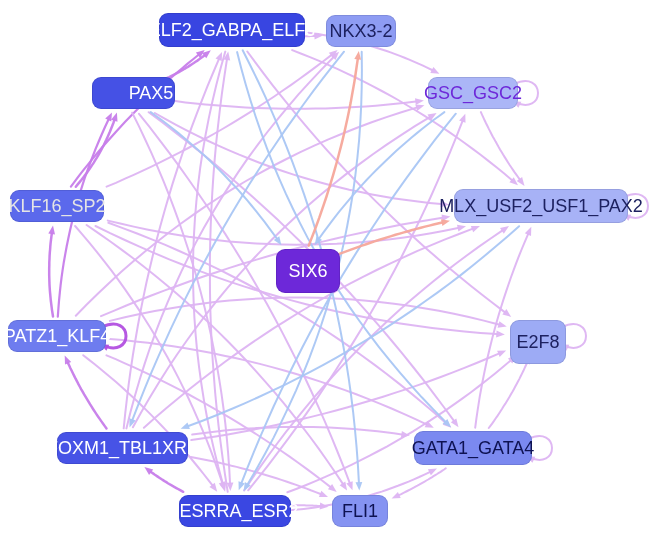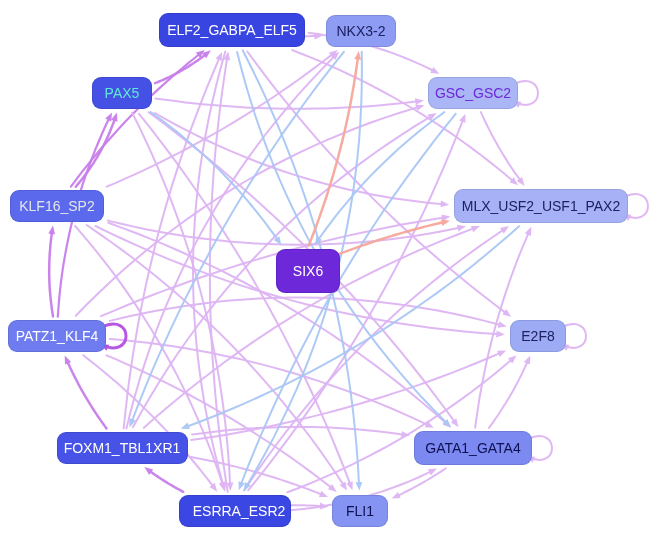--- a/index.html
+++ b/index.html
@@ -9,21 +9,21 @@
     background:#ffffff;
     overflow:hidden;
     font-family:"Liberation Sans",sans-serif;
   }
   #edge-layer{position:absolute;left:0;top:0;width:654px;height:542px;}
   #node-layer{position:absolute;left:0;top:0;width:654px;height:542px;}
   .node{
     position:absolute;
     display:flex;align-items:center;justify-content:center;
     border-radius:9px;
-    font-size:14px;
+    font-size:18px;
     white-space:nowrap;
     cursor:pointer;
     user-select:none;
     box-shadow: inset 0 0 0 1px rgba(0,0,30,0.10);
   }
 </style>
 </head>
 <body>
 
 <div id="canvas">
@@ -276,36 +276,36 @@
   <div id="node-layer">
       <div class="node" style="left: 159px; top: 13px; width: 146px; height: 34px; background: rgb(56, 69, 225); color: rgb(255, 255, 255);">
         <span>ELF2_GABPA_ELF5</span>
       </div>
       <div class="node" style="left: 326px; top: 15px; width: 70px; height: 32px; background: rgb(142, 156, 243); color: rgb(29, 33, 96);">
         <span>NKX3-2</span>
       </div>
       <div class="node" style="left: 428px; top: 77px; width: 90px; height: 32px; background: rgb(171, 182, 247); color: #6d28d9;">
         <span>GSC_GSC2</span>
       </div>
-      <div class="node" style="left: 92px; top: 77px; width: 60px; height: 32px; background: rgb(69, 81, 229); color: #5eead4;">
+      <div class="node" style="left: 92px; top: 77px; width: 48px; height: 32px; background: rgb(69, 81, 229); color: #ffffff; padding-left: 35px;">
         <span>PAX5</span>
       </div>
       <div class="node" style="left: 10px; top: 190px; width: 94px; height: 32px; background: rgb(91, 105, 236); color: #e5e5e5;">
         <span>KLF16_SP2</span>
       </div>
       <div class="node" style="left: 454px; top: 189px; width: 174px; height: 34px; background: rgb(167, 178, 246); color: rgb(29, 33, 96);">
         <span>MLX_USF2_USF1_PAX2</span>
       </div>
       <div class="node" style="left: 276px; top: 249px; width: 64px; height: 44px; background: #6d28d9; color: rgb(255, 255, 255);">
         <span>SIX6</span>
       </div>
       <div class="node" style="left: 8px; top: 320px; width: 98px; height: 32px; background: rgb(110, 124, 239); color: rgb(255, 255, 255);">
         <span>PATZ1_KLF4</span>
       </div>
-      <div class="node" style="left: 510px; top: 320px; width: 56px; height: 32px; background: rgb(157, 171, 245); color: rgb(29, 33, 96);">
+      <div class="node" style="left: 510px; top: 320px; width: 56px; height: 44px; background: rgb(157, 171, 245); color: rgb(29, 33, 96);">
         <span>E2F8</span>
       </div>
       <div class="node" style="left: 56.5px; top: 432px; width: 131px; height: 32px; background: rgb(71, 83, 230); color: rgb(255, 255, 255);">
         <span>FOXM1_TBL1XR1</span>
       </div>
       <div class="node" style="left: 414px; top: 431px; width: 118px; height: 34px; background: rgb(123, 137, 240); color: rgb(14, 18, 82);">
         <span>GATA1_GATA4</span>
       </div>
       <div class="node" style="left: 179px; top: 495px; width: 104px; height: 32px; background: rgb(58, 71, 226); color: rgb(255, 255, 255); padding-left: 8px;">
         <span>ESRRA_ESR2</span>

